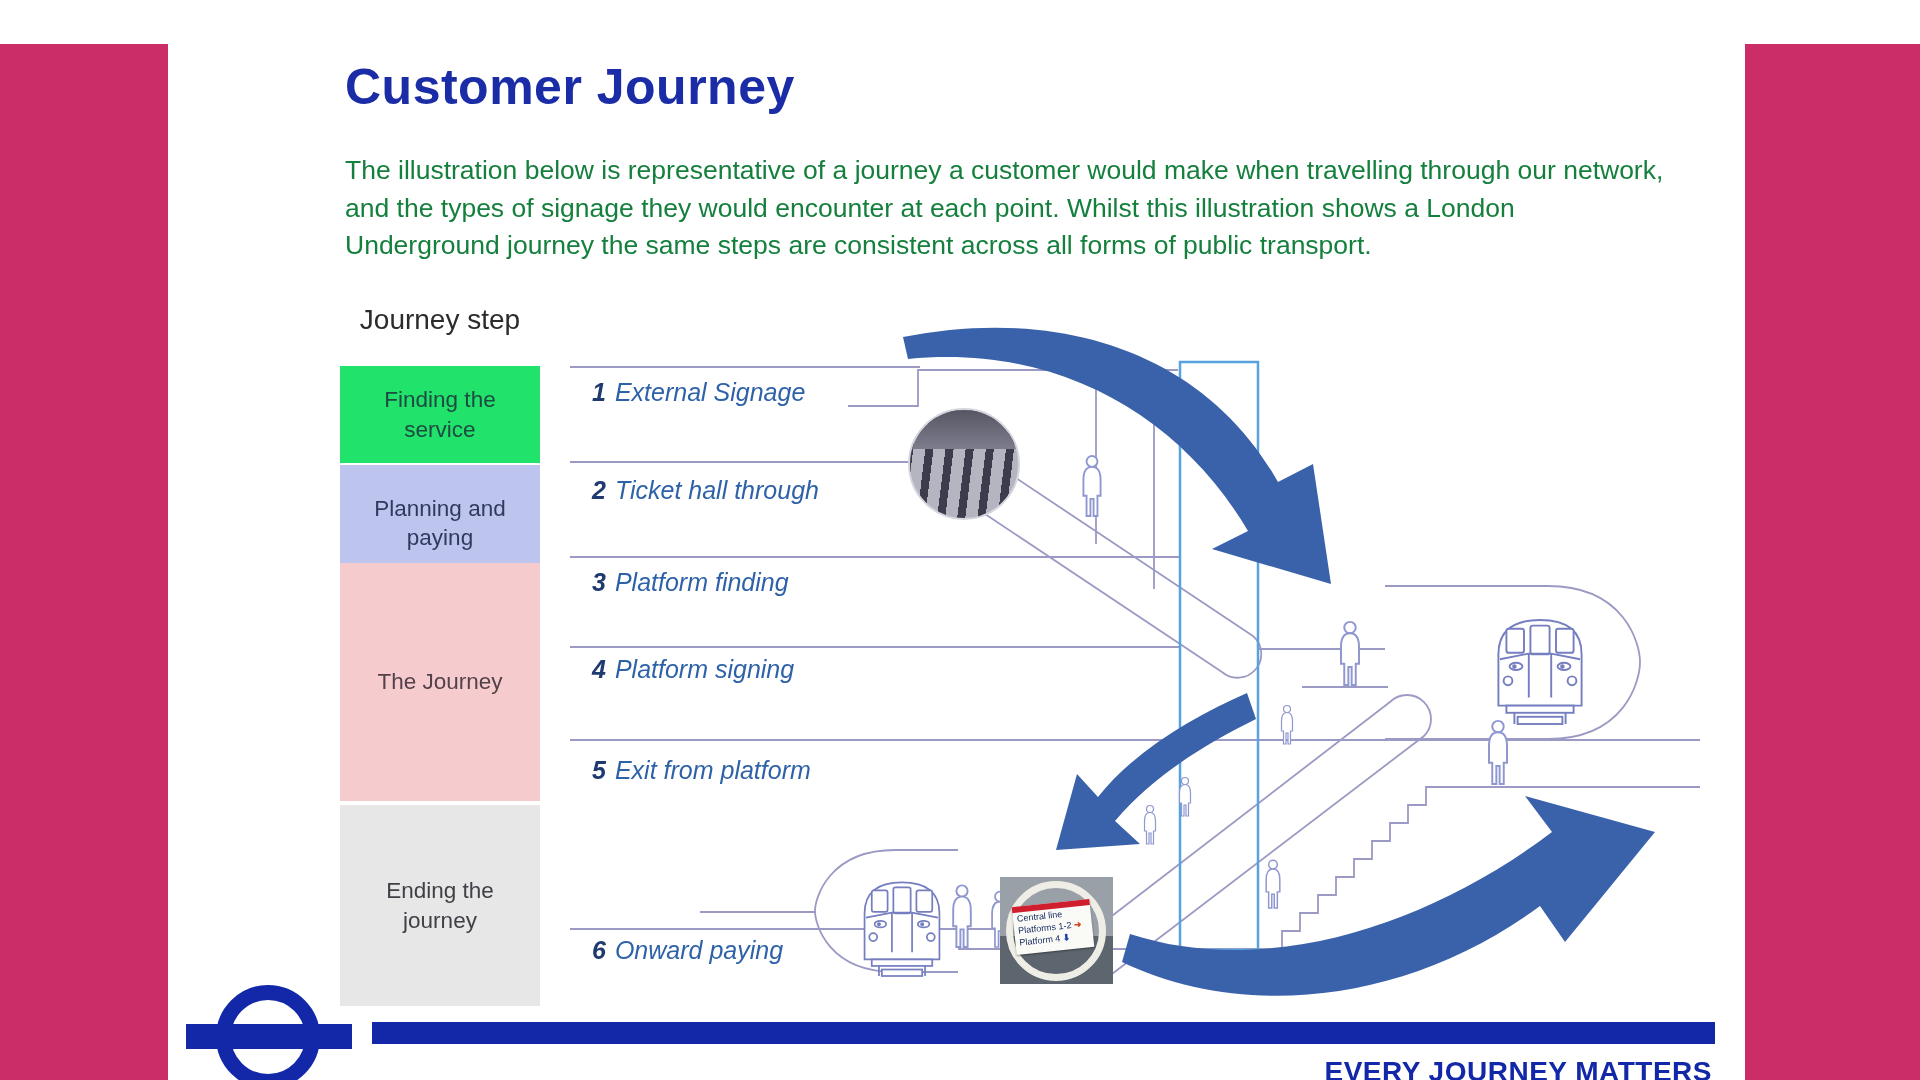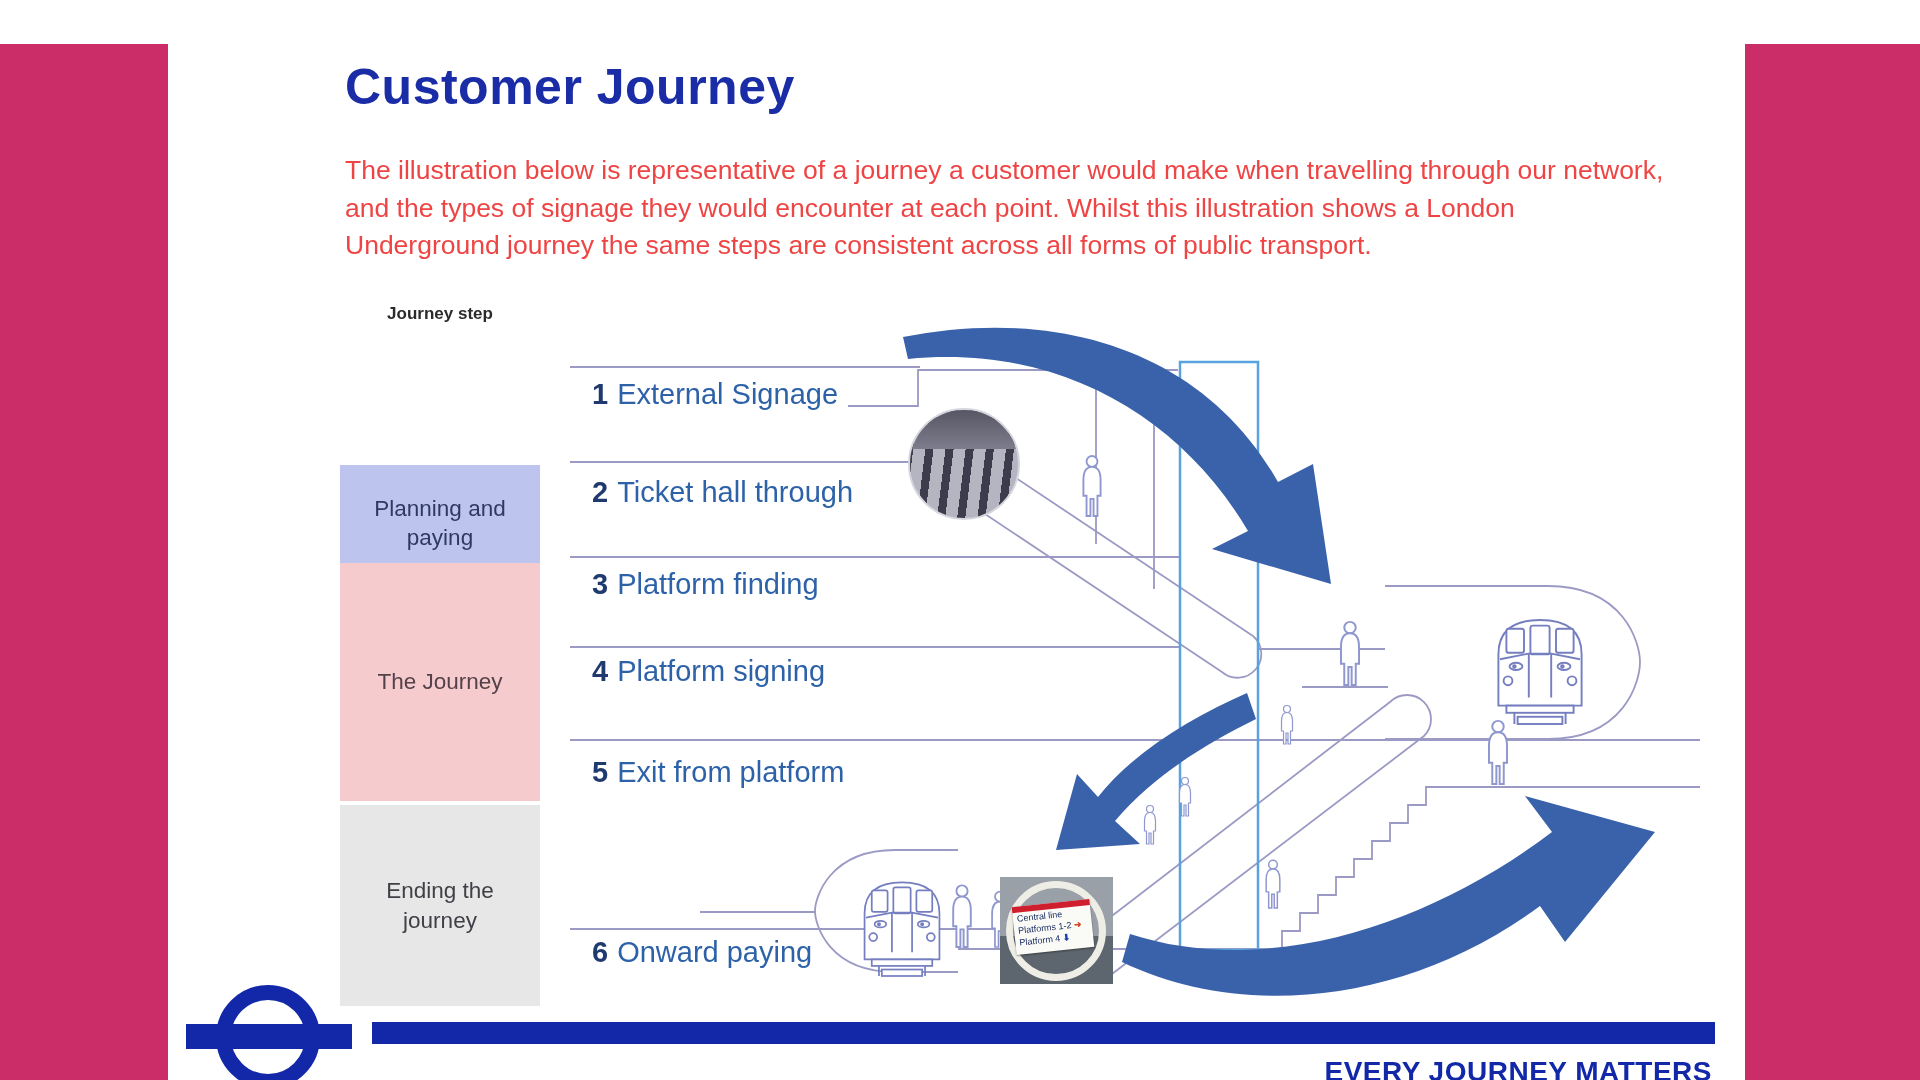--- a/index.html
+++ b/index.html
@@ -2,30 +2,30 @@
 <html><head>
 <meta charset="utf-8">
 <style>
   html,body{margin:0;padding:0;background:#fff;}
   .screen{position:relative;width:1920px;height:1080px;overflow:hidden;background:#ffffff;
           font-family:"Liberation Sans", sans-serif;margin-top:44px;}
   .border-band{position:absolute;top:0;height:1080px;background:#cb2d68;}
   .band-left{left:0;width:168px;}
   .band-right{left:1745px;width:175px;}
   .page-title{position:absolute;left:345px;top:14px;font-size:50px;font-weight:700;color:#1b2da6;letter-spacing:.5px;}
-  .intro{position:absolute;left:345px;top:108px;width:1330px;font-size:26.5px;line-height:1.42;color:#ef4444;}
-  .js-header{position:absolute;left:340px;top:260px;width:200px;text-align:center;font-size:17px;font-weight:700;color:#2b2b2b;}
+  .intro{position:absolute;left:345px;top:108px;width:1330px;font-size:26.5px;line-height:1.42;color:#15803d;}
+  .js-header{position:absolute;left:340px;top:260px;width:200px;text-align:center;font-size:28px;font-weight:400;color:#2b2b2b;}
   .stepbox{position:absolute;left:340px;width:200px;display:flex;align-items:center;justify-content:center;
            text-align:center;font-size:22.5px;line-height:1.3;padding:0 18px;box-sizing:border-box;}
   .step-green{top:322px;height:97px;background:#21e26a;color:#1d4b41;}
   .step-lav{top:421px;height:116px;background:#bdc4ee;color:#303a60;}
   .step-pink{top:519px;height:238px;background:#f5cbce;color:#54414a;}
   .step-grey{top:761px;height:201px;background:#e7e7e7;color:#3f3f46;}
   .rule{position:absolute;left:570px;height:2px;background:#9a9ac4;}
-  .sig{position:absolute;left:592px;font-size:29px;color:#2e62a8;white-space:nowrap;}
+  .sig{position:absolute;left:592px;font-size:25px;color:#2e62a8;white-space:nowrap;font-style:italic;}
   .sig b{color:#1f3a6e;margin-right:9px;font-weight:700;}
   svg.illu{position:absolute;left:0;top:0;pointer-events:none;}
   
   .gates-photo{position:absolute;left:908px;top:364px;width:108px;height:108px;border-radius:50%;overflow:hidden;
     border:2px solid #d6d6de;
     background:
       repeating-linear-gradient(97deg,#3c3c4c 0 8px,#b5b5c2 8px 20px);
   }
   .gates-photo::before{content:"";position:absolute;left:0;top:0;right:0;height:36%;
       background:linear-gradient(180deg,#565664,#7d7d8d);}
@@ -53,20 +53,21 @@
 <div class="screen">
 
   <div class="border-band band-left"></div>
   <div class="border-band band-right"></div>
 
   <div class="page-title">Customer Journey</div>
   <div class="intro">The illustration below is representative of a journey a customer would make when travelling through our network, and the types of signage they would encounter at each point. Whilst this illustration shows a London Underground journey the same steps are consistent across all forms of public transport.</div>
 
   <div class="js-header">Journey step</div>
 
+  <div class="stepbox step-green">Finding the service</div>
   <div class="stepbox step-lav">Planning and paying</div>
   <div class="stepbox step-grey">Ending the journey</div>
   <div class="stepbox step-pink">The Journey</div>
 
   <div class="rule" style="top:322px;width:350px"></div>
   <div class="rule" style="top:417px;width:440px"></div>
   <div class="rule" style="top:512px;width:610px"></div>
   <div class="rule" style="top:602px;width:610px"></div>
   <div class="rule" style="top:695px;width:672px"></div>
   <div class="rule" style="top:884px;width:432px"></div>

